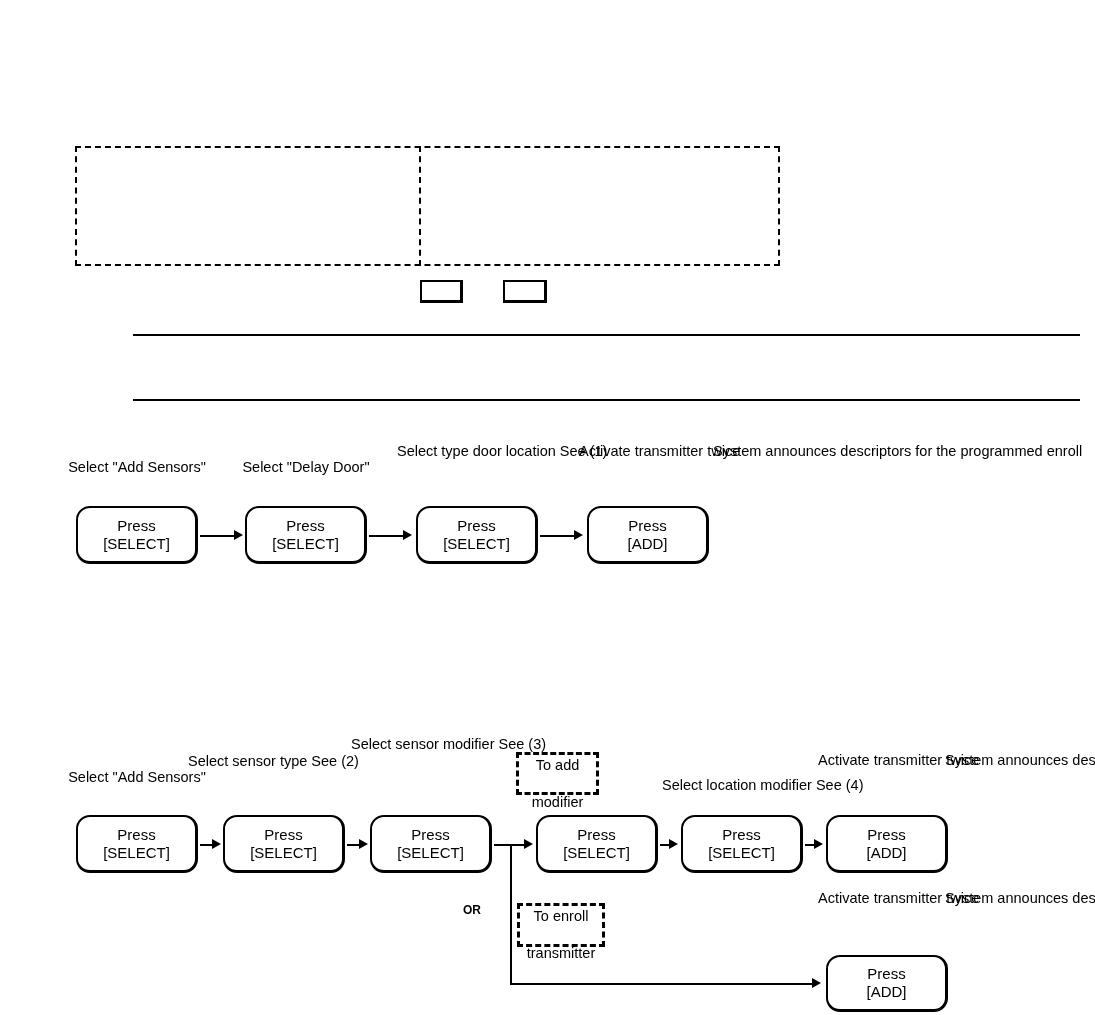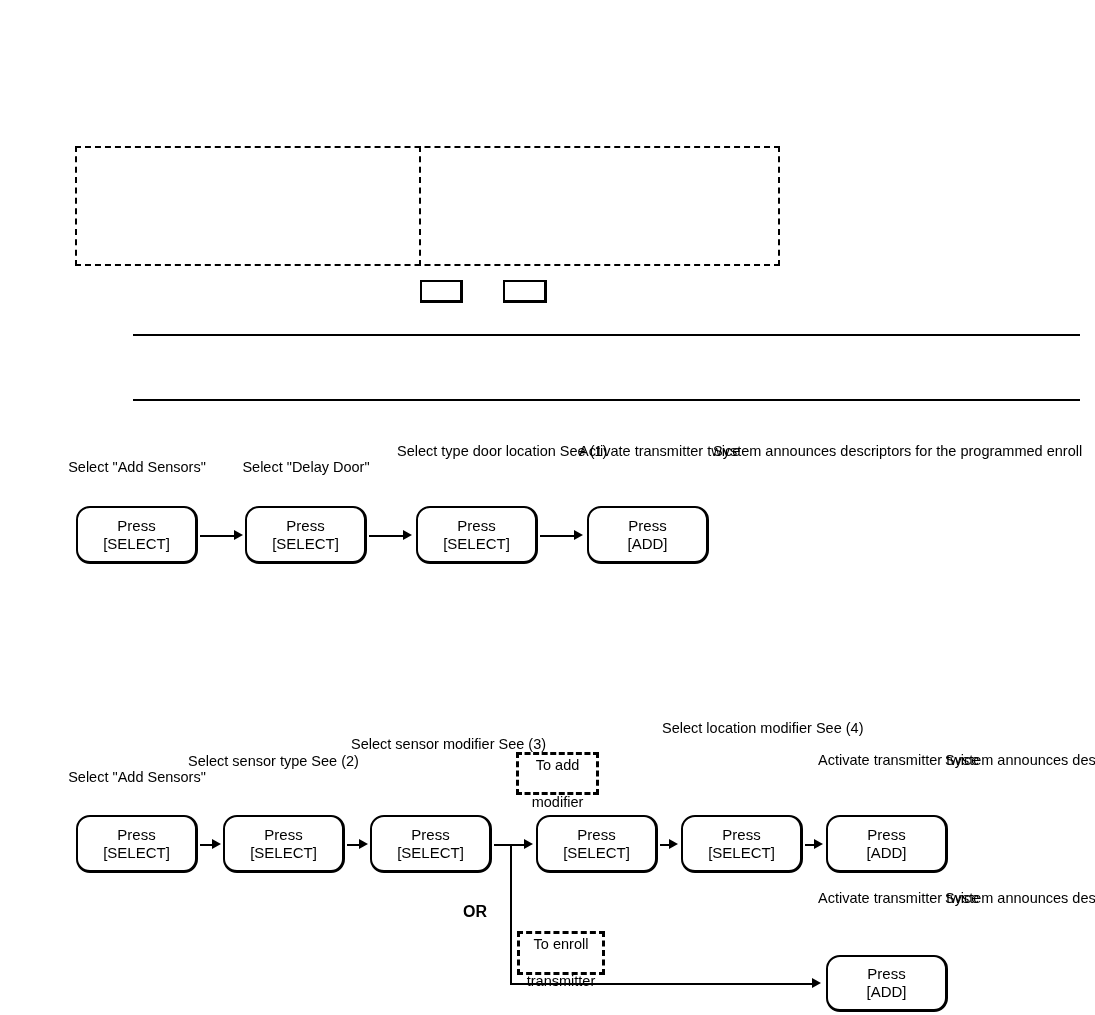--- a/index.html
+++ b/index.html
@@ -114,21 +114,21 @@
     width: 0;
     height: 0;
     border-top: 5px solid transparent;
     border-bottom: 5px solid transparent;
     border-left: 9px solid #000000;
   }
 
   
   .or-label {
     position: absolute;
-    font-size: 16px;
+    font-size: 12px;
     font-weight: bold;
     color: #000000;
     white-space: nowrap;
   }
 </style>
 </head>
 <body>
 
 <div id="page">
 
@@ -205,21 +205,21 @@
     <span>Select</span>
     <span>sensor type</span>
     <span class="bold">See (2)</span>
   </div>
   <div class="caption" style="left:351px; top:736px; width:160px;">
     <span>Select</span>
     <span>sensor</span>
     <span>modifier</span>
     <span class="bold">See (3)</span>
   </div>
-  <div class="caption" style="left:662px; top:720px; width:160px;">
+  <div class="caption" style="left:662px; top:777px; width:160px;">
     <span>Select</span>
     <span>location modifier</span>
     <span class="bold">See (4)</span>
   </div>
   <div class="caption" style="left:818px; top:752px; width:140px;">
     <span>Activate</span>
     <span>transmitter</span>
     <span>twice</span>
   </div>
   <div class="caption" style="left:945px; top:752px; width:135px;">
@@ -271,21 +271,21 @@
   <div class="arrow-head" style="left:812px; top:978px;"></div>
 
   <div class="conn-h" style="left:660px; top:844px; width:13px;"></div>
   <div class="arrow-head" style="left:669px; top:839px;"></div>
 
   <div class="conn-h" style="left:805px; top:844px; width:13px;"></div>
   <div class="arrow-head" style="left:814px; top:839px;"></div>
 
   <div class="or-label" style="left:463px; top:903px;">OR</div>
 
-  <div class="note-box" style="left:517px; top:931px; width:88px; height:44px;">
+  <div class="note-box" style="left:517px; top:903px; width:88px; height:44px;">
     <span>To enroll</span>
     <span>transmitter</span>
   </div>
 
   <div class="caption" style="left:818px; top:890px; width:140px;">
     <span>Activate</span>
     <span>transmitter</span>
     <span>twice</span>
   </div>
   <div class="caption" style="left:945px; top:890px; width:135px;">

